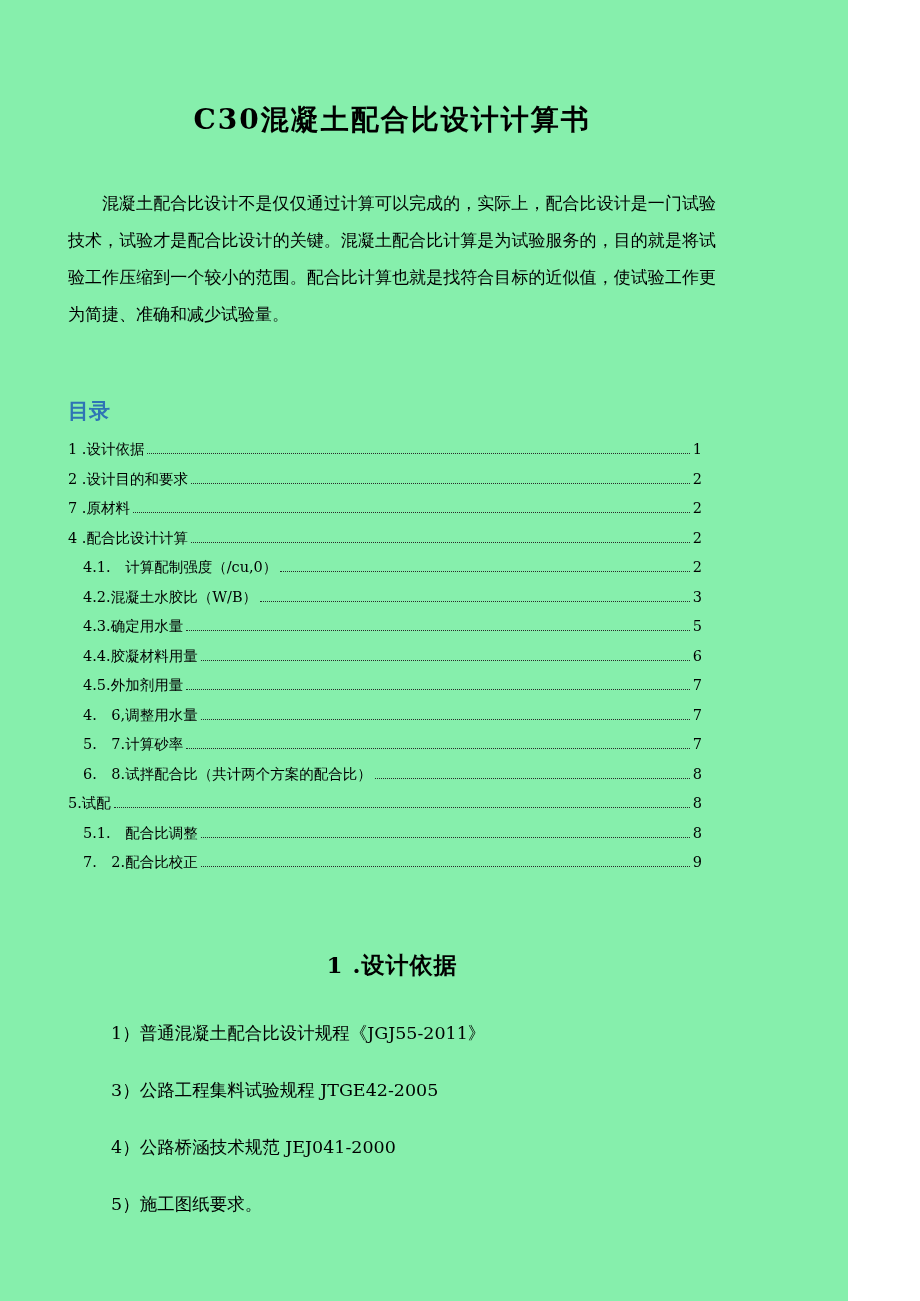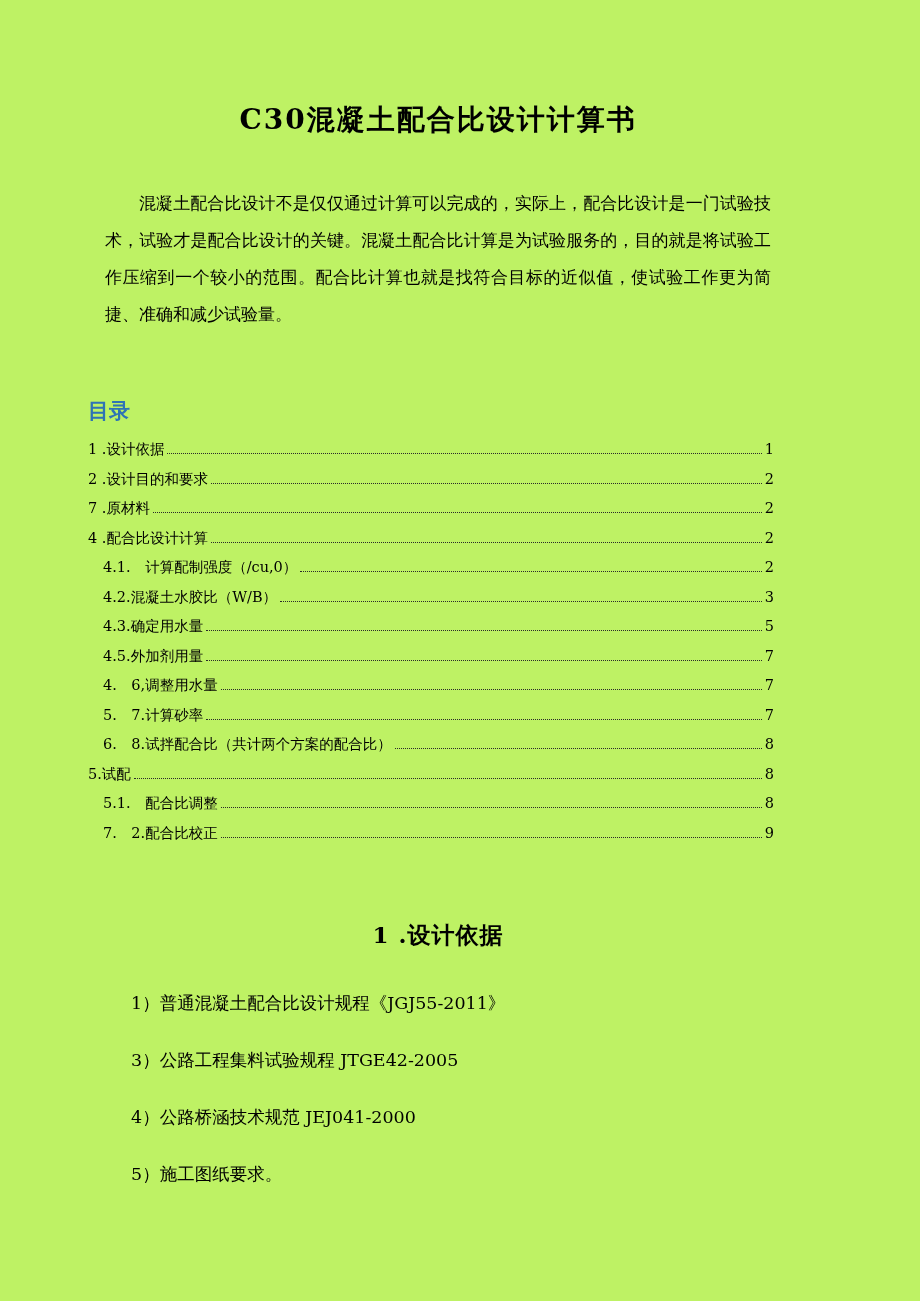--- a/index.html
+++ b/index.html
@@ -9,39 +9,39 @@
   }
   body {
     width: 920px;
     height: 1301px;
     overflow: hidden;
     font-family: "DejaVu Serif", "Liberation Serif", serif;
     color: #000000;
   }
   .page {
     box-sizing: border-box;
-    width: 920px;
+    width: 848px;
     height: 1301px;
-    padding: 100px 132px 40px 88px;
-    background: #bef264;
+    padding: 100px 132px 40px 68px;
+    background: #86efac;
   }
   .doc-title {
     font-size: 28px;
     line-height: 40px;
     font-weight: bold;
     text-align: center;
     letter-spacing: 2px;
     margin: 0 0 45px 0;
   }
   .intro {
     font-size: 17px;
     line-height: 37px;
     text-align: justify;
     text-indent: 2em;
-    margin: 17px;
+    margin: 0;
   }
   .toc-heading {
     font-family: "Liberation Sans", "DejaVu Sans", sans-serif;
     font-size: 21px;
     line-height: 28px;
     font-weight: 600;
     color: #2E74B5;
     margin: 64px 0 10px 0;
   }
   .toc {
@@ -127,20 +127,25 @@
         <span class="toc-label">4.2.混凝土水胶比（W/B）</span>
         <span class="leader"></span>
         <span class="toc-page">3</span>
       </a>
       <a class="toc-row level2">
         <span class="toc-label">4.3.确定用水量</span>
         <span class="leader"></span>
         <span class="toc-page">5</span>
       </a>
       <a class="toc-row level2">
+        <span class="toc-label">4.4.胶凝材料用量</span>
+        <span class="leader"></span>
+        <span class="toc-page">6</span>
+      </a>
+      <a class="toc-row level2">
         <span class="toc-label">4.5.外加剂用量</span>
         <span class="leader"></span>
         <span class="toc-page">7</span>
       </a>
       <a class="toc-row level2">
         <span class="toc-label">4.　6,调整用水量</span>
         <span class="leader"></span>
         <span class="toc-page">7</span>
       </a>
       <a class="toc-row level2">

